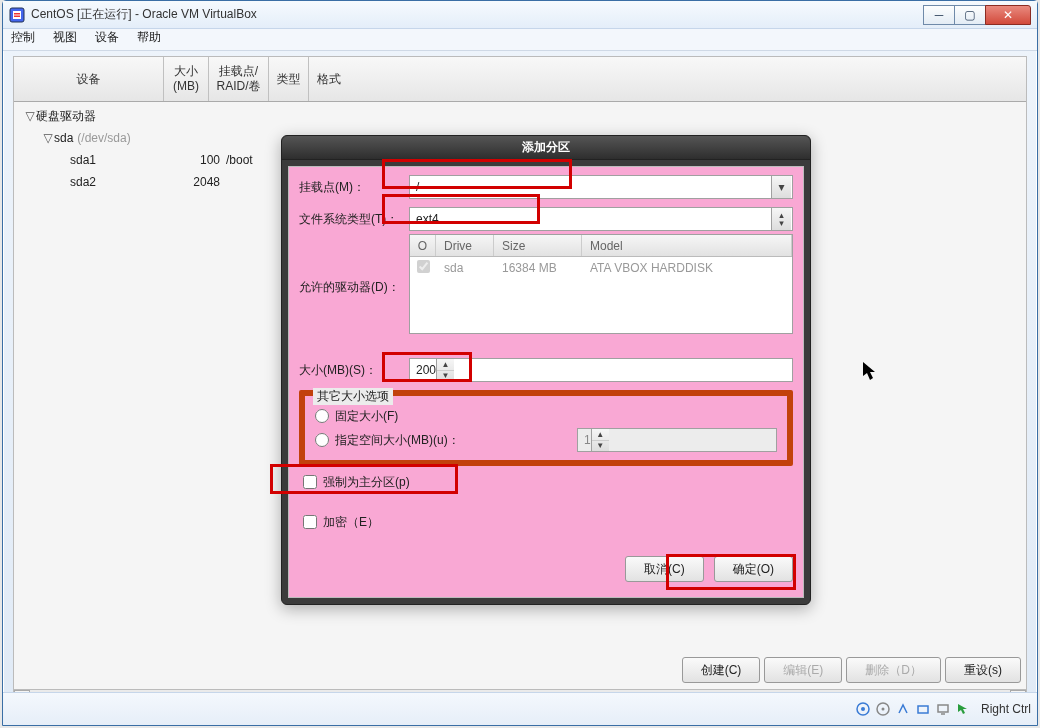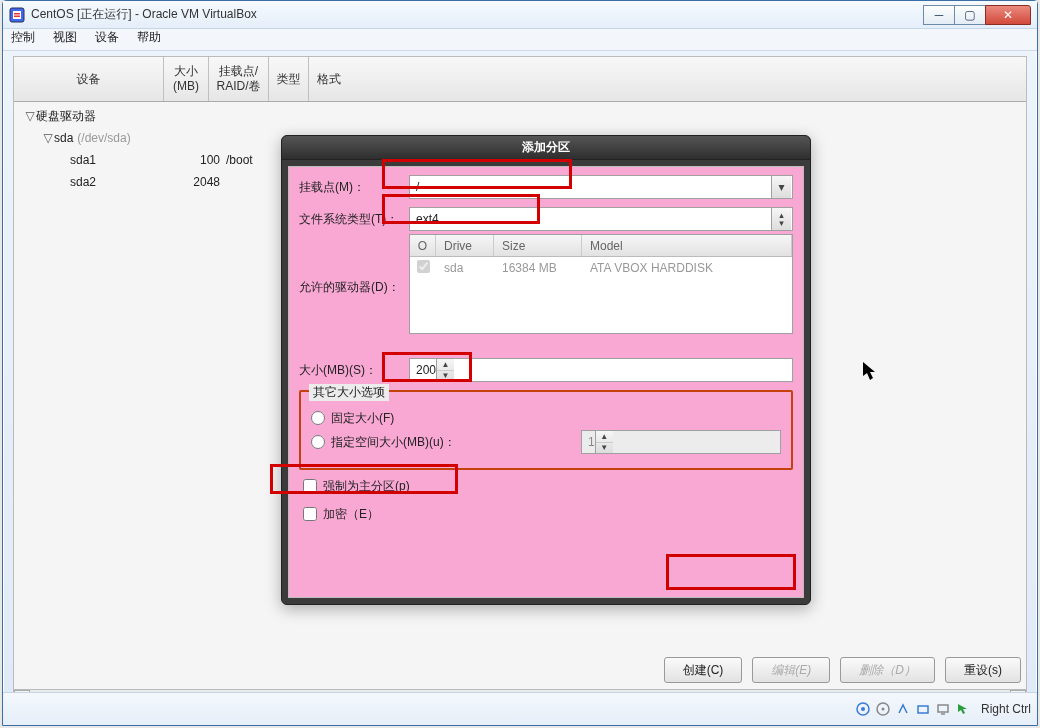--- a/index.html
+++ b/index.html
@@ -79,33 +79,33 @@
   .drives-box .hdr .c.sz { width:88px; }
   .drives-box .hdr .c.md { flex:1; }
   .drives-box .body { color:#999; }
   .drives-box .drow { display:flex; height:22px; align-items:center; }
   .drives-box .drow .c { padding:0 8px; }
   .drives-box .drow .c.chk { width:26px; padding:0; text-align:center; }
   .drives-box .drow .c.dv { width:58px; }
   .drives-box .drow .c.sz { width:88px; }
   .drives-box .drow .c.md { flex:1; }
 
-  .group { margin:4px 10px; border:2px solid #c2410c; border-radius:2px; padding:14px 10px; position:relative; }
+  .group { margin:4px 10px; border:6px solid #c2410c; border-radius:2px; padding:8px 10px; position:relative; }
   .group .legend { position:absolute; top:-8px; left:8px; background:#ececec; padding:0 4px; color:#222; }
   .radio-row, .check-row { display:flex; align-items:center; height:24px; gap:6px; color:#222; }
   .radio-row input, .check-row input { width:14px; height:14px; }
   .radio-row .fill { flex:1; }
 
   .dlg-buttons { display:flex; justify-content:flex-end; gap:10px; padding:6px 10px 10px; }
   .pushbtn { height:26px; padding:0 18px; border:1px solid #999; background:linear-gradient(to bottom,#fafafa,#e2e2e2);
     border-radius:3px; color:#222; cursor:pointer; }
 
   
-  .installer-btns { position:absolute; right:16px; bottom:42px; display:flex; gap:10px; }
-  .installer-btns .pushbtn.disabled { color:#aaa; cursor:default;font-style:italic; }
+  .installer-btns { position:absolute; right:16px; bottom:42px; display:flex; gap:4px; }
+  .installer-btns .pushbtn.disabled { color:#aaa; cursor:default; }
 
   
   .hscroll { position:absolute; left:10px; right:10px; bottom:20px; height:16px;
     background:#eaeaea; border:1px solid #bbb; display:flex; align-items:center; }
   .hscroll .arrow { width:16px; height:14px; background:linear-gradient(to bottom,#f6f6f6,#ddd); border:1px solid #aaa;
     display:flex; align-items:center; justify-content:center; color:#555; font-size:10px; cursor:pointer; }
   .hscroll .track { flex:1; height:14px; display:flex; align-items:center; justify-content:center; }
   .hscroll .thumb { width:18px; height:10px; background:linear-gradient(to bottom,#f6f6f6,#dcdcdc); border:1px solid #aaa; border-radius:2px; }
 
   
@@ -253,25 +253,29 @@
                   <span>▼</span>
                 </div>
             </div>
           </div>
         </div>
 
         <label class="check-row" style="margin:2px 14px">
           <input type="checkbox" style="">
           <span>强制为主分区(p)</span>
         </label>
-        <label class="check-row" style="margin:4px 14px">
+        <label class="check-row" style="margin:16px 14px">
           <input type="checkbox" style="">
           <span>加密（E）</span>
         </label>
 
+        <div class="dlg-buttons">
+          <button class="pushbtn">取消(C)</button>
+          <button class="pushbtn">确定(O)</button>
+        </div>
       </div>
     </div>
 
     <div class="hl" style="left:368px; top:102px; width:190px; height:30px"></div>
     <div class="hl" style="left:368px; top:137px; width:158px; height:30px"></div>
     <div class="hl" style="left:368px; top:295px; width:90px; height:30px"></div>
     <div class="hl" style="left:256px; top:407px; width:188px; height:30px"></div>
     <div class="hl" style="left:652px; top:497px; width:130px; height:36px"></div>
   </div>
 

